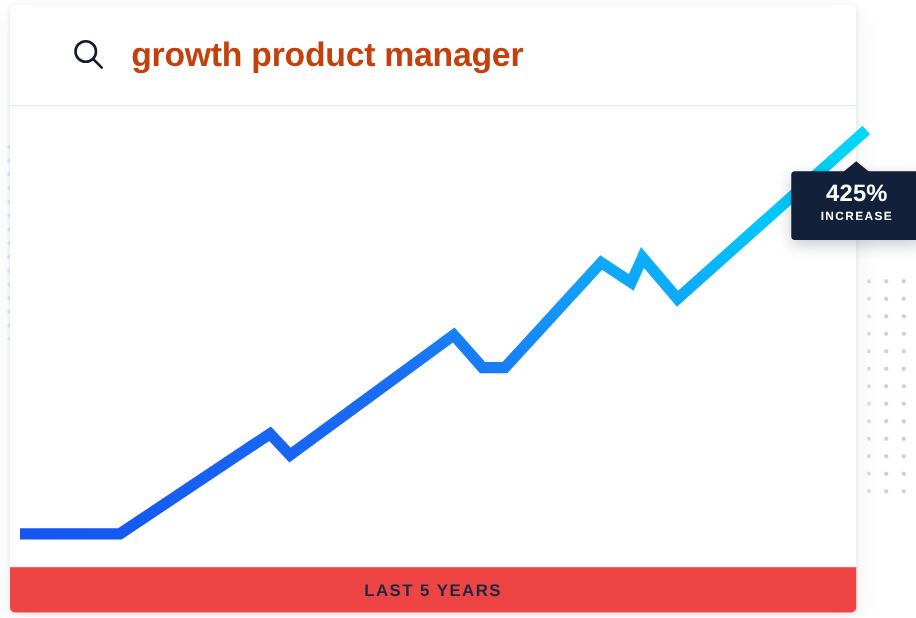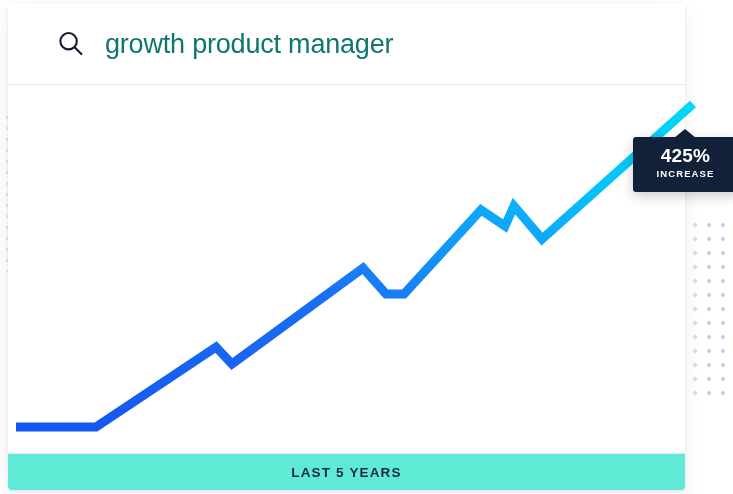--- a/index.html
+++ b/index.html
@@ -68,23 +68,23 @@
   }
   #search-icon {
     width: 30px;
     height: 30px;
     flex: 0 0 30px;
     margin-right: 19px;
     display: block;
   }
   #search-text {
     font-size: 27px;
-    font-weight: 400;
+    font-weight: 700;
     letter-spacing: -0.2px;
-    color: #0f766e;
+    color: #c2410c;
     white-space: nowrap;
     line-height: 1;
   }
 
   
   #plot {
     position: absolute;
     left: 0;
     top: 82px;
     width: 685px;
@@ -131,21 +131,21 @@
     letter-spacing: 1.1px;
   }
 
   
   #footer {
     position: absolute;
     left: 0;
     top: 449px;
     width: 677px;
     height: 37px;
-    background: #5eead4;
+    background: #ef4444;
     border-top: 1px solid #e3e8f0;
     display: flex;
     align-items: center;
     justify-content: center;
     box-sizing: border-box;
     border-bottom-left-radius: 4px;
     border-bottom-right-radius: 4px;
   }
   #footer-label {
     font-size: 13.5px;

